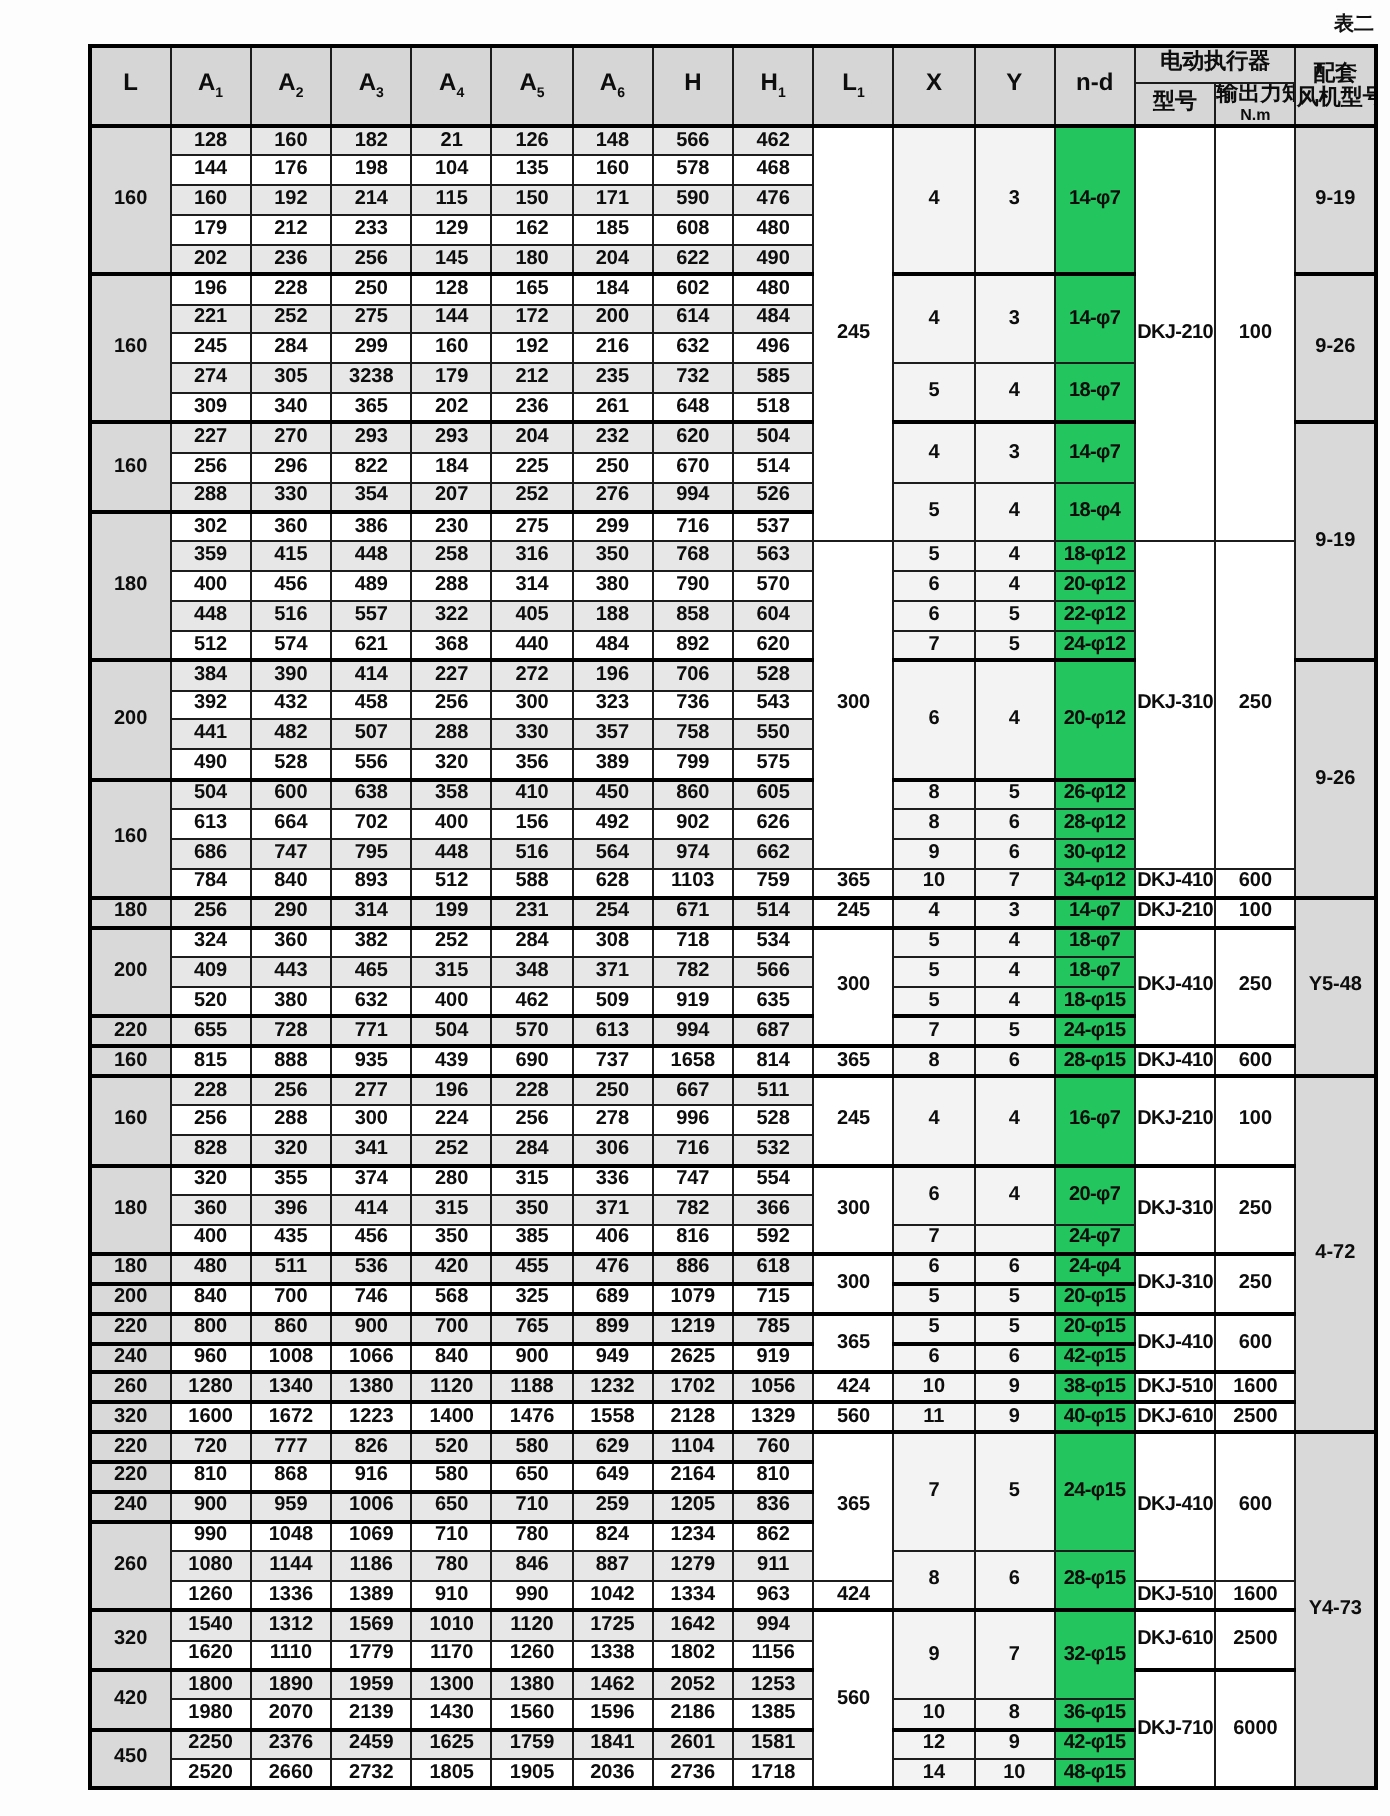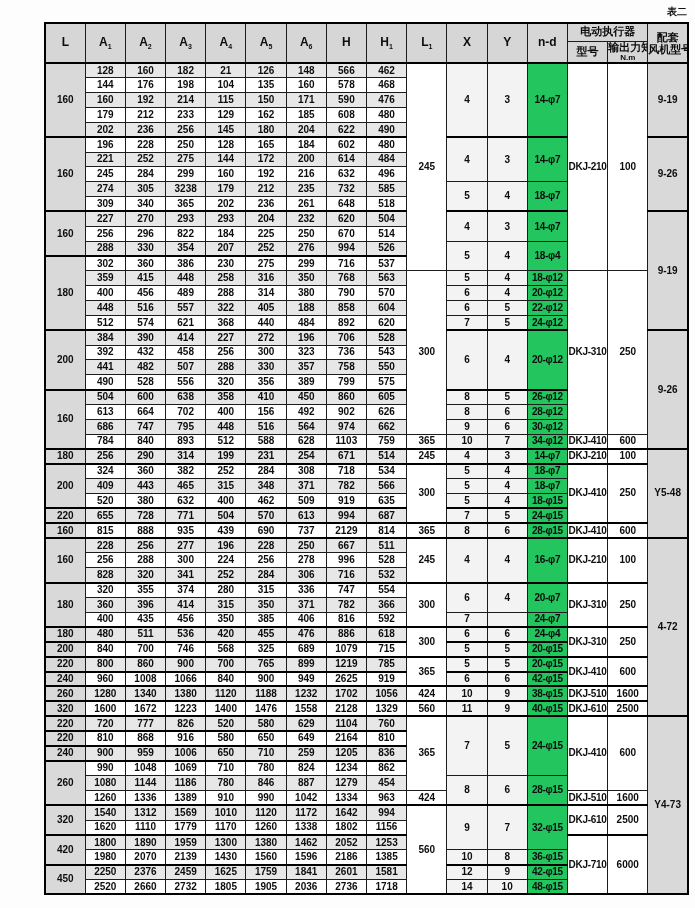--- a/index.html
+++ b/index.html
@@ -469,21 +469,21 @@
         <td class="nd">24-φ15</td>
       </tr>
       <tr class="gs">
         <td class="lc">160</td>
         <td class="num">815</td>
         <td class="num">888</td>
         <td class="num">935</td>
         <td class="num">439</td>
         <td class="num">690</td>
         <td class="num">737</td>
-        <td class="num">2129</td>
+        <td class="num">1658</td>
         <td class="num">814</td>
         <td class="l1">365</td>
         <td class="xy">8</td>
         <td class="xy">6</td>
         <td class="nd">28-φ15</td>
         <td class="mod">DKJ-410</td>
         <td class="trq">600</td>
       </tr>
       <tr class="gs">
         <td class="lc" rowspan="3">160</td>
@@ -711,21 +711,21 @@
         <td class="num">862</td>
       </tr>
       <tr>
         <td class="num">1080</td>
         <td class="num">1144</td>
         <td class="num">1186</td>
         <td class="num">780</td>
         <td class="num">846</td>
         <td class="num">887</td>
         <td class="num">1279</td>
-        <td class="num">454</td>
+        <td class="num">911</td>
         <td class="xy" rowspan="2">8</td>
         <td class="xy" rowspan="2">6</td>
         <td class="nd" rowspan="2">28-φ15</td>
       </tr>
       <tr>
         <td class="num">1260</td>
         <td class="num">1336</td>
         <td class="num">1389</td>
         <td class="num">910</td>
         <td class="num">990</td>
@@ -736,21 +736,21 @@
         <td class="mod">DKJ-510</td>
         <td class="trq">1600</td>
       </tr>
       <tr class="gs">
         <td class="lc" rowspan="2">320</td>
         <td class="num">1540</td>
         <td class="num">1312</td>
         <td class="num">1569</td>
         <td class="num">1010</td>
         <td class="num">1120</td>
-        <td class="num">1172</td>
+        <td class="num">1725</td>
         <td class="num">1642</td>
         <td class="num">994</td>
         <td class="l1" rowspan="6">560</td>
         <td class="xy" rowspan="3">9</td>
         <td class="xy" rowspan="3">7</td>
         <td class="nd" rowspan="3">32-φ15</td>
         <td class="mod" rowspan="2">DKJ-610</td>
         <td class="trq" rowspan="2">2500</td>
       </tr>
       <tr>

